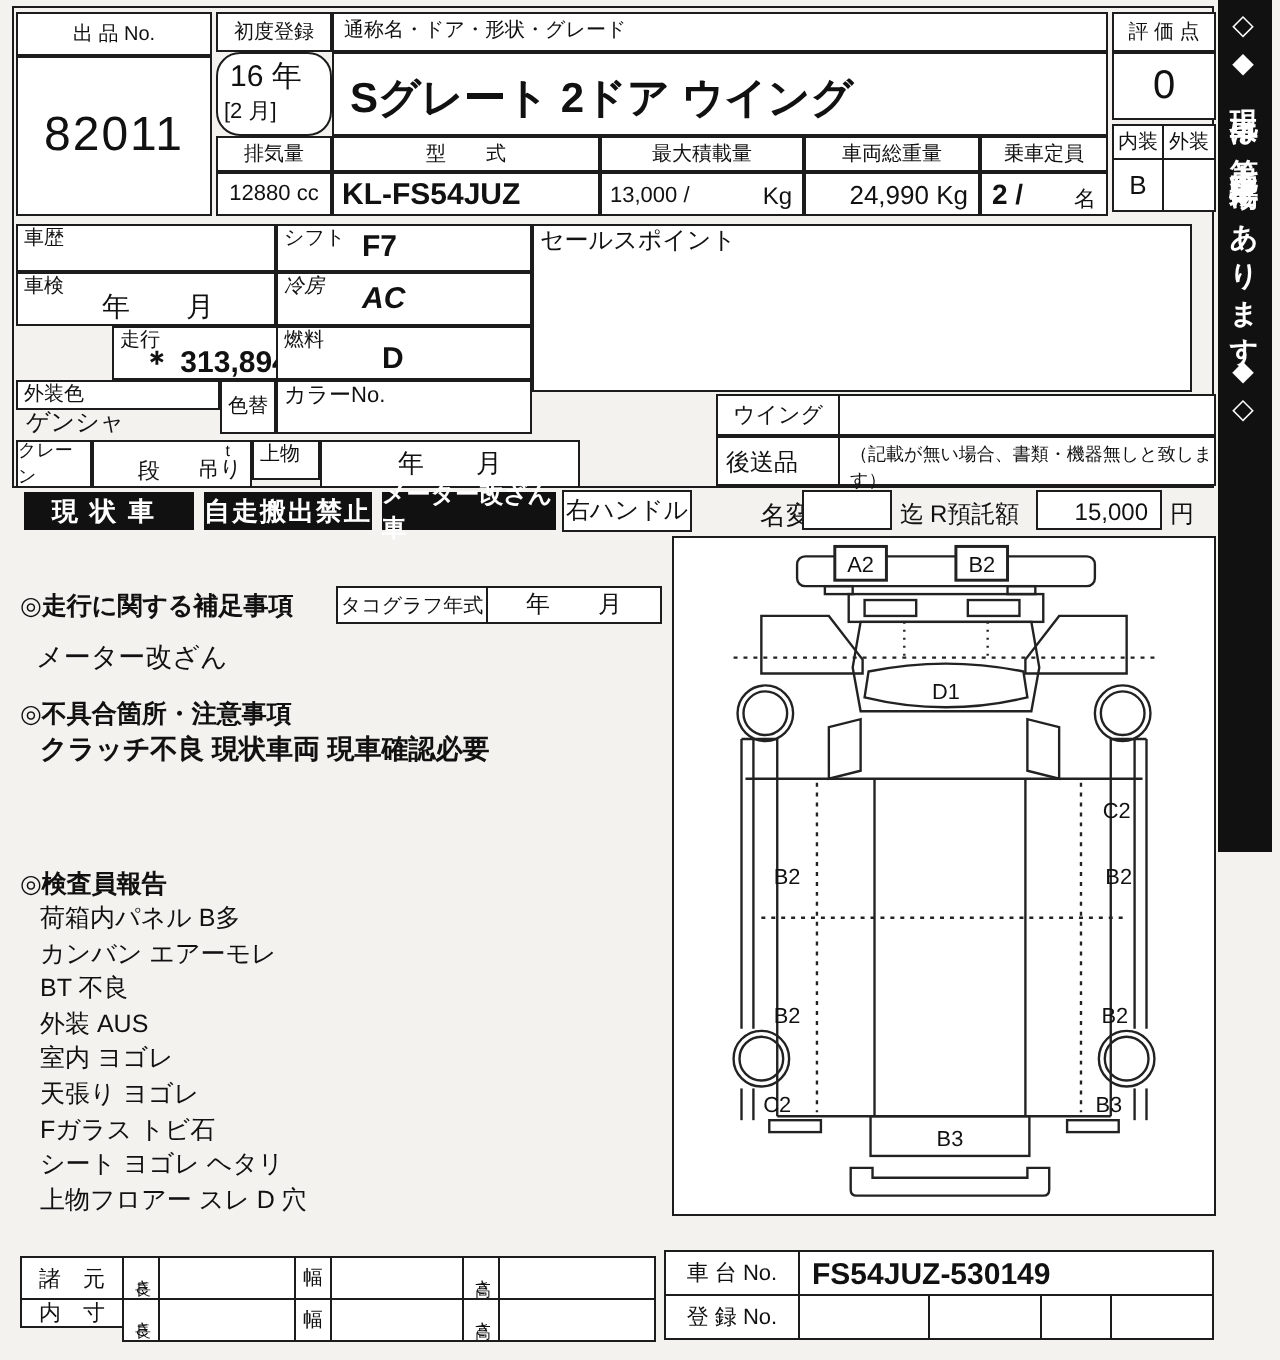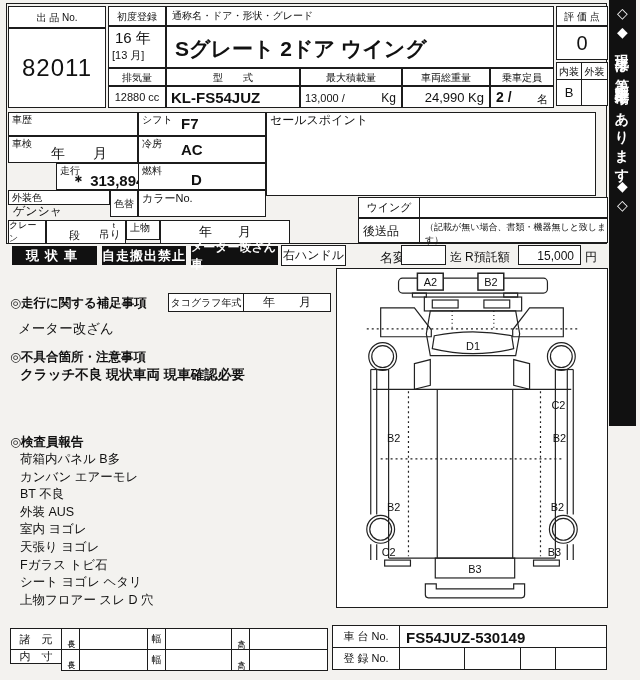--- a/index.html
+++ b/index.html
@@ -33,23 +33,23 @@
   <div class="c cen" style="left:8px;top:6px;width:98px;height:22px;">
     <span class="lbl">出 品 No.</span>
   </div>
   <div class="c cen" style="left:8px;top:28px;width:98px;height:80px;">
     <span style="font-size:24px;letter-spacing:1px;">82011</span>
   </div>
 
   <div class="c cen" style="left:108px;top:6px;width:58px;height:20px;">
     <span class="lbl">初度登録</span>
   </div>
-  <div class="c" style="left:108px;top:26px;width:58px;height:42px;">
+  <div class="c" style="left:108px;top:26px;width:58px;height:42px;border-radius:12px;">
     <div style="font-size:15px;padding:2px 0 0 6px;">16 年</div>
-    <div style="font-size:11px;padding-left:3px;">[13 月]</div>
+    <div style="font-size:11px;padding-left:3px;">[2 月]</div>
   </div>
 
   <div class="c" style="left:166px;top:6px;width:388px;height:20px;">
     <span class="lbl" style="position:absolute;top:3px;left:5px;">通称名・ドア・形状・グレード</span>
   </div>
   <div class="c" style="left:166px;top:26px;width:388px;height:42px;">
     <span class="big" style="position:absolute;left:8px;top:8px;font-size:21px;white-space:nowrap;">Sグレート 2ドア ウイング</span>
   </div>
 
   <div class="c cen" style="left:556px;top:6px;width:52px;height:20px;">
@@ -112,21 +112,21 @@
   </div>
   <div class="c" style="left:138px;top:112px;width:128px;height:24px;">
     <span class="corner">シフト</span>
     <span class="big" style="position:absolute;left:42px;top:2px;font-size:15px;">F7</span>
   </div>
 
   <div class="c" style="left:8px;top:136px;width:130px;height:27px;">
     <span class="corner">車検</span>
     <span style="position:absolute;left:42px;top:8px;font-size:14px;">年　　月</span>
   </div>
-  <div class="c" style="left:138px;top:136px;width:128px;height:27px;">
+  <div class="c" style="left:138px;top:136px;width:128px;height:27px;font-style:italic;">
     <span class="corner">冷房</span>
     <span class="big" style="position:absolute;left:42px;top:4px;font-size:15px;">AC</span>
   </div>
 
   <div class="c" style="left:8px;top:163px;width:130px;height:27px;margin-left:48px;">
     <span class="corner">走行</span>
     <span class="big" style="position:absolute;left:14px;top:8px;font-size:15px;">＊ 313,894</span>
     <span style="position:absolute;right:4px;bottom:1px;font-size:9px;">km</span>
   </div>
   <div class="c" style="left:138px;top:163px;width:128px;height:27px;">

